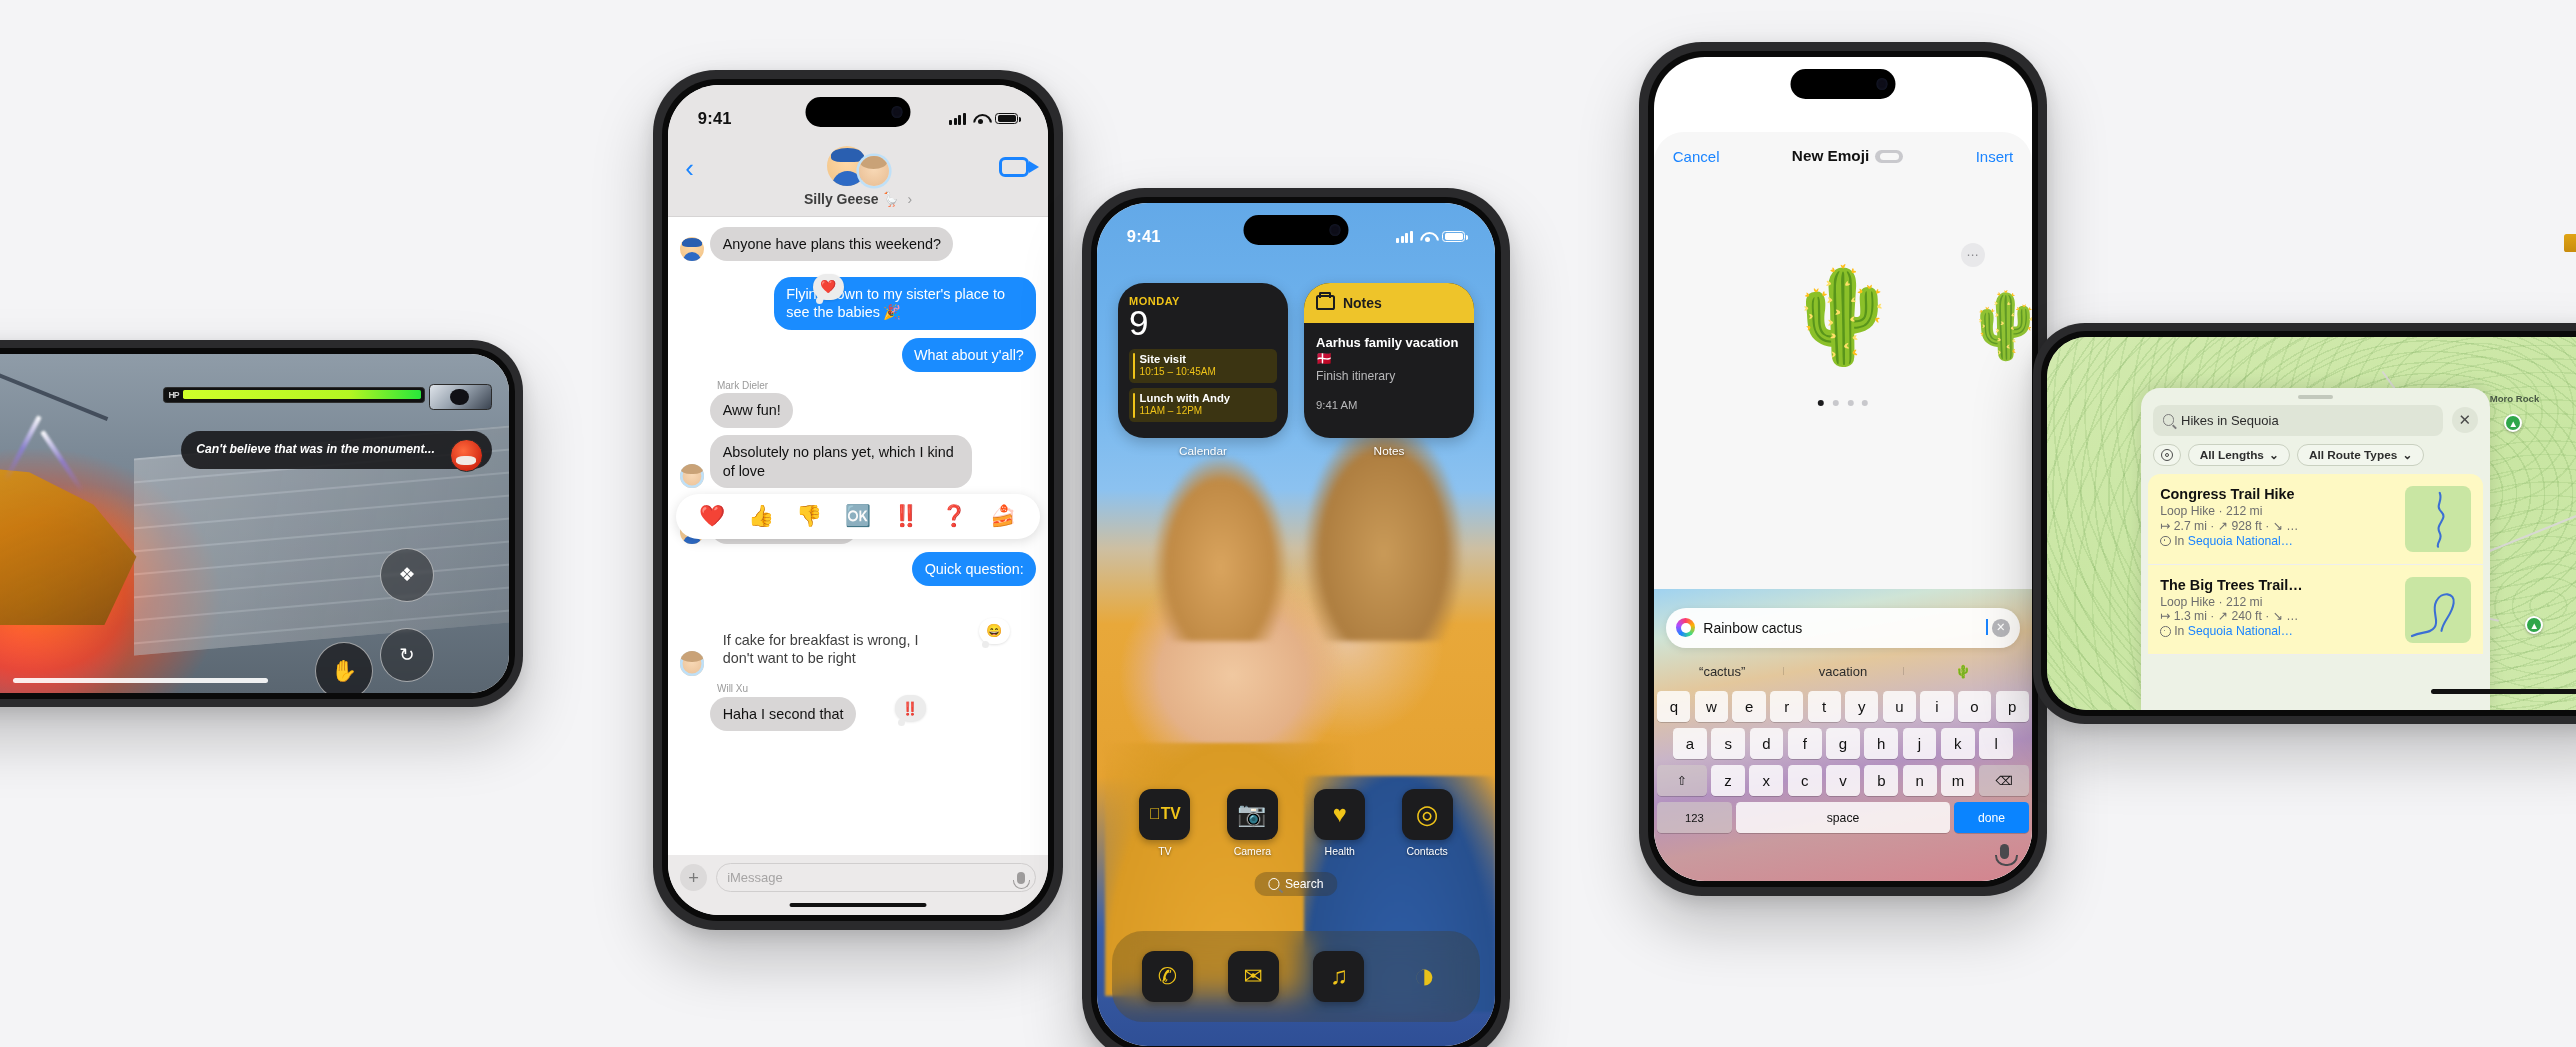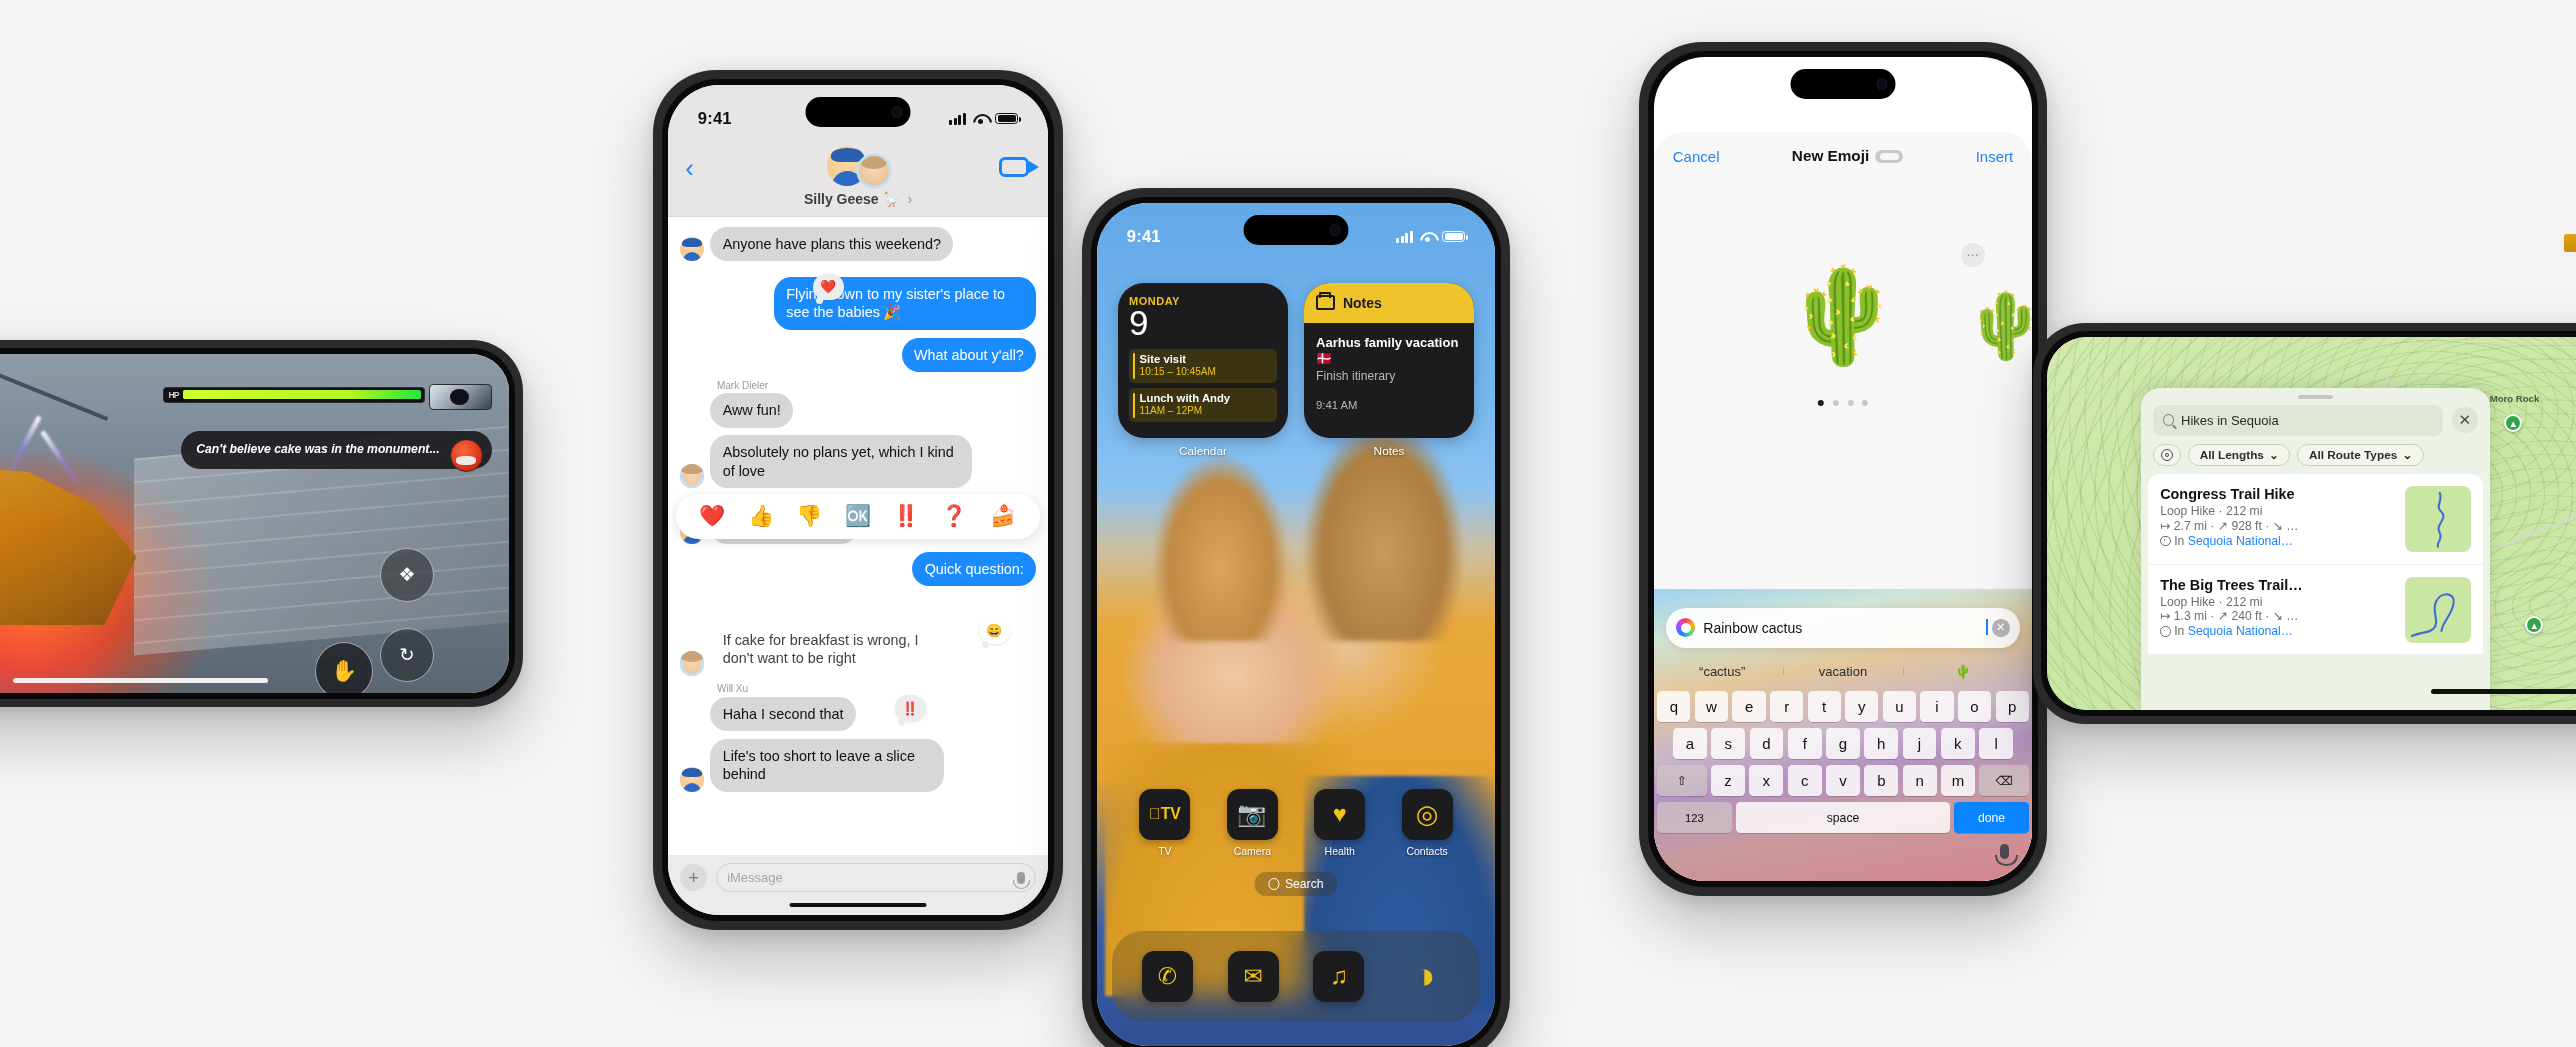--- a/index.html
+++ b/index.html
@@ -381,21 +381,21 @@
     display:flex;align-items:center;justify-content:center;font-size:15px;flex:0 0 26px;}
   .map-filters { display:flex; align-items:center; gap:7px; padding:8.7px 12.2px 7.9px; }
   .fpill {
     border:1.2px solid #c9d0c0; border-radius:14px; height:22px; padding:0 10.5px;
     display:flex;align-items:center;gap:5.2px; font-size:11.8px; font-weight:bold; color:#2d2d2d;
     background:rgba(255,255,255,.3); white-space:nowrap;
   }
   .fpill.round { width:28px; padding:0; justify-content:center; flex:0 0 28px;}
   .fpill .cv { width:12.2px;height:12.2px;border:1.5px solid #4a4a4a;border-radius:50%; position:relative;}
   .fpill .cv::after{content:"";position:absolute;inset:3.1px;border:1.3px solid #4a4a4a;border-radius:50%;}
-  .map-results { background:#ffffff; margin:0 7px; border-radius:12.2px 12.2px 0 0; padding:0 0 0 0;}
+  .map-results { background:#fef9c3; margin:0 7px; border-radius:12.2px 12.2px 0 0; padding:0 0 0 0;}
   .res {
     display:flex; gap:10.5px; padding:12.2px 12.2px 11.3px; border-bottom:0.9px solid #eee;
   }
   .res .info { flex:1; min-width:0; }
   .res .t { font-size:14.4px; font-weight:bold; color:#111; white-space:nowrap; overflow:hidden; text-overflow:ellipsis;}
   .res .l1 { font-size:12.2px; color:#6e6e6e; margin-top:1.7px;}
   .res .l2 { font-size:12.2px; color:#6e6e6e; margin-top:0.9px; white-space:nowrap; overflow:hidden;}
   .res .l3 { font-size:12.2px; color:#6e6e6e; margin-top:0.9px; display:flex; gap:3.5px; align-items:center; white-space:nowrap; overflow:hidden;}
   .res .l3 a { color:#1a84ff; text-decoration:none; }
   .res .thumb { width:66px;height:66px;border-radius:7.9px; background:#c9e6a3; flex:0 0 66px; position:relative; overflow:hidden;}
@@ -424,21 +424,21 @@
         <div class="game-spark" style="left:27%;top:17%;transform:rotate(28deg);"></div>
         <div class="game-spark" style="left:33%;top:21%;transform:rotate(-34deg);"></div>
 
         <div class="game-healthbar">
           <span class="lbl">HP</span>
           <span class="fill"></span>
         </div>
         <div class="game-portrait"></div>
 
         <div class="game-dialog">
-          <span>Can't believe cake was in the monument...</span>
+          <span>Can't believe that was in the monument...</span>
           <span class="face"></span>
         </div>
 
         <div class="gctl c1" style="font-size:19px;">❖</div>
         <div class="gctl c2" style="font-size:18.3px;">↻</div>
         <div class="gctl c3" style="font-size:21px;">✋</div>
 
         <div class="homebar" style="left:26%;transform:none;width:38%;background:#fff;opacity:.9;bottom:10.5px;"></div>
       </div>
     </div>
@@ -536,24 +536,20 @@
 
           <div class="sender">Will Xu</div>
           <div style="position:relative;">
             <span class="tapback" style="left:215px;top:-1.7px;">‼️</span>
             <div class="row">
               <span class="av spacer"></span>
               <span class="bubble">Haha I second that</span>
             </div>
           </div>
 
-          <div class="row">
-            <span class="av blue"></span>
-            <span class="bubble" style="max-width:234px;">Life's too short to leave a slice behind</span>
-          </div>
         </div>
 
         <div class="msg-input">
           <span class="plusbtn">+</span>
           <span class="imessage-field">
             <span>iMessage</span>
             <span class="mic"></span>
           </span>
         </div>
         <div class="homebar"></div>

